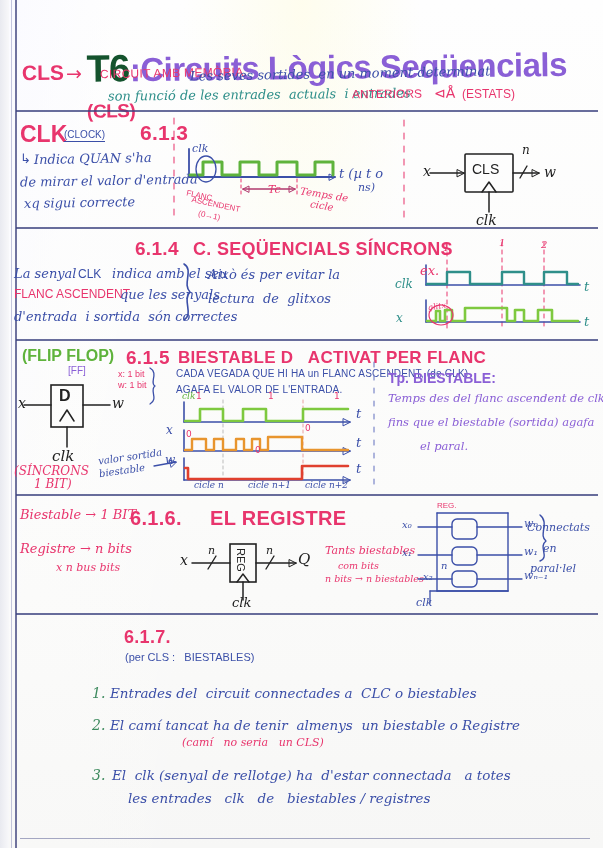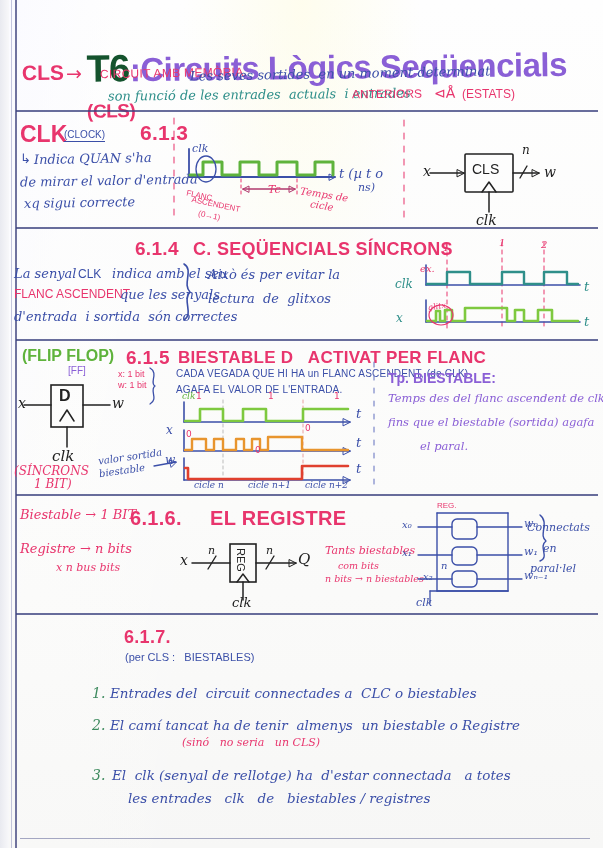--- a/index.html
+++ b/index.html
@@ -164,21 +164,21 @@
     <path class="stroke" d="M14,25 L14,45" stroke="#3b4fa8" stroke-width="1.6"></path>
     <path class="stroke" d="M14,45 L168,45" stroke="#3b4fa8" stroke-width="1.6"></path>
     <path class="stroke" d="M15,44 L35,44 L35,32 L58,32 L58,44 L90,44 L90,32 L112,32 L112,44 L132,44 L132,32 L155,32 L155,44 L166,44" stroke="#2f8f8a" stroke-width="2.4"></path>
 
     <path class="stroke" d="M14,60 L14,82" stroke="#3b4fa8" stroke-width="1.6"></path>
     <path class="stroke" d="M14,82 L168,82" stroke="#3b4fa8" stroke-width="1.6"></path>
     <path class="stroke" d="M15,81 L24,81 L24,71 L28,71 L28,81 L33,81 L33,70 L40,70 L40,81 L53,81 L53,68 L95,68 L95,81 L103,81 L103,70 L112,70 L112,81 L126,81 L126,70 L140,70 L140,81 L166,81" stroke="#7ec93f" stroke-width="2.6"></path>
     <ellipse cx="29" cy="75" rx="12" ry="10" fill="none" stroke="#e8356d" stroke-width="1.2"></ellipse>
   </svg>
   <div class="hw c-teal cursive" style="left:395px;top:278px;font-size:12px;">clk</div>
-  <div class="hw c-pink cursive" style="left:420px;top:264px;font-size:10px;">ex.</div>
+  <div class="hw c-pink cursive" style="left:420px;top:264px;font-size:13px;">ex.</div>
   <div class="hw c-teal cursive" style="left:396px;top:312px;font-size:12px;">x</div>
   <div class="hw c-pink cursive" style="left:428px;top:303px;font-size:8px;transform:rotate(-8deg);">glitx</div>
   <div class="hw c-teal cursive" style="left:584px;top:280px;font-size:13px;">t</div>
   <div class="hw c-teal cursive" style="left:584px;top:315px;font-size:13px;">t</div>
   <div class="hw c-pink cursive" style="left:443px;top:243px;font-size:10px;">1</div>
   <div class="hw c-pink cursive" style="left:499px;top:238px;font-size:10px;">1</div>
   <div class="hw c-pink cursive" style="left:541px;top:240px;font-size:10px;">2</div>
 
   <div class="rule" style="top:339px;"></div>
 
@@ -329,20 +329,20 @@
   <div class="rule" style="top:613px;"></div>
 
   <div class="hw head" style="left:124px;top:628px;font-size:18px;">6.1.7.</div>
   <div class="hw c-blue print" style="left:125px;top:652px;font-size:11px;">(per CLS :   BIESTABLES)</div>
 
   <div class="hw c-dkgreen cursive" style="left:92px;top:686px;font-size:14px;">1.</div>
   <div class="hw c-blue cursive" style="left:110px;top:686px;font-size:13.5px;">Entrades del  circuit connectades a  CLC o biestables</div>
 
   <div class="hw c-dkgreen cursive" style="left:92px;top:718px;font-size:14px;">2.</div>
   <div class="hw c-blue cursive" style="left:110px;top:718px;font-size:13.5px;">El camí tancat ha de tenir  almenys  un biestable o Registre</div>
-  <div class="hw c-pink cursive" style="left:182px;top:737px;font-size:11px;">(sinó   no seria   un CLS)</div>
+  <div class="hw c-pink cursive" style="left:182px;top:737px;font-size:11px;">(camí   no seria   un CLS)</div>
 
   <div class="hw c-dkgreen cursive" style="left:92px;top:768px;font-size:14px;">3.</div>
   <div class="hw c-blue cursive" style="left:128px;top:791px;font-size:13.5px;">les entrades   clk   de   biestables / registres</div>
   <div class="hw c-blue cursive" style="left:112px;top:768px;font-size:13.5px;">El  clk (senyal de rellotge) ha  d'estar connectada   a totes</div>
 
   <div class="rule thin" style="top:838px;left:20px;width:570px;"></div>
 </div>
 
 </body></html>

